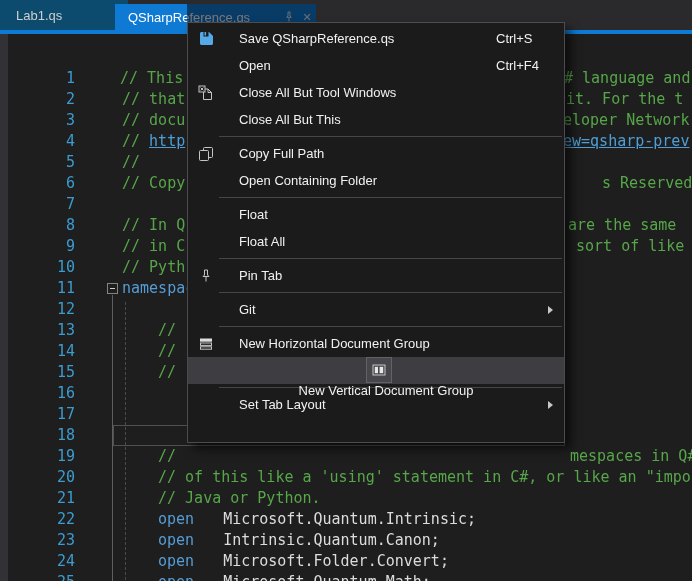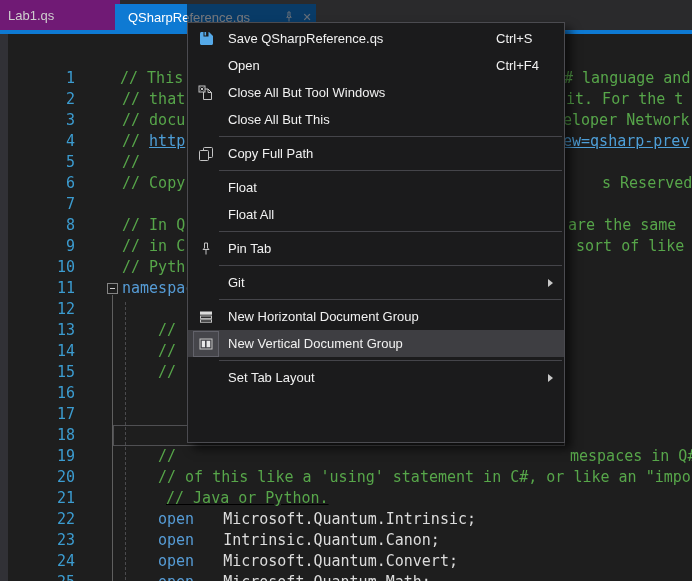--- a/index.html
+++ b/index.html
@@ -3,21 +3,21 @@
 <meta charset="utf-8">
 <style>
   html,body{margin:0;padding:0;}
   body{width:692px;height:581px;position:relative;overflow:hidden;
        background:#1E1E1E;font-family:"Liberation Sans",sans-serif;}
 
   
   #tabbar{position:absolute;left:0;top:0;width:692px;height:30px;background:#2A2A2C;}
   #accent-bar{position:absolute;left:0;top:30px;width:692px;height:4px;background:#0E7AD3;}
   .tab{position:absolute;top:0;height:30px;display:flex;align-items:center;}
-  #tab-inactive{left:0;width:112px;padding-left:8px;color:#CFCFCF;font-size:13px;background:#701a75;}
+  #tab-inactive{left:0;width:112px;padding-left:16px;color:#CFCFCF;font-size:13px;background:#0c4a6e;}
   #tab-active{left:115px;width:201px;top:4px;height:26px;background:#0E7AD3;color:#FFFFFF;
               font-size:13px;padding-left:13px;box-sizing:border-box;white-space:nowrap;overflow:hidden;}
   .tab-ico{position:absolute;top:7px;width:12px;height:12px;opacity:.95;}
   #tab-pin{left:168px;}
   #tab-close{left:186px;font-size:11px;color:#E8F2FB;line-height:12px;text-align:center;}
   #tab-veil{position:absolute;left:187px;top:4px;width:129px;height:18px;background:rgba(5,8,14,0.55);}
 
   
   #editor{position:absolute;left:0;top:34px;width:692px;height:547px;}
   #glyph-margin{position:absolute;left:0;top:34px;width:8px;height:547px;background:#313136;}
@@ -36,25 +36,25 @@
   #outline-line{position:absolute;left:112px;top:261px;width:1px;height:320px;background:#5F5F5F;}
   #indent-guide{position:absolute;left:125px;top:268px;height:308px;width:0;border-left:1px dashed #4A4A4D;}
   #current-line-box{position:absolute;left:113px;top:391px;width:452px;height:21px;
                     border:1px solid #505053;box-sizing:border-box;}
 
   
   #context-menu{position:absolute;left:187px;top:22px;width:378px;height:421px;background:#1B1B1C;
                 border:1px solid #4B4B50;box-sizing:border-box;z-index:20;padding-top:2px;
                 box-shadow:6px 6px 9px rgba(0,0,0,0.6);}
   .menu-row{position:relative;height:27px;display:flex;align-items:center;color:#F1F1F1;font-size:13px;}
-  .menu-row.hl{background:#3E3E42;}
+  .menu-row.hl{background:#3E3E42;flex-direction:column;}
   .micon{width:26px;height:26px;margin-left:5px;display:flex;align-items:center;justify-content:center;
          box-sizing:border-box;flex:0 0 26px;}
   .menu-row.hl .micon{background:#46464B;border:1px solid #62626A;}
-  .mlabel{margin-left:9px;white-space:nowrap;text-align:right;}
+  .mlabel{margin-left:20px;white-space:nowrap;text-align:right;}
   .mshort{position:absolute;left:308px;}
   .marrow{position:absolute;right:11px;width:0;height:0;border-left:5px solid #C8C8C8;
           border-top:4px solid transparent;border-bottom:4px solid transparent;}
   .msep{height:0;border-top:1px solid #45454A;margin:3px 2px 3px 31px;}
 </style>
 </head>
 <body>
 
 <div id="glyph-margin"></div>
 <div id="editor">
@@ -137,33 +137,33 @@
         <span class="ln">19</span>
         <span class="code-text" style="left: 158px;"><span class="tok-c">//</span></span>
         <span class="code-text" style="left: 570px;"><span class="tok-c">mespaces in Q#</span></span>
       </div>
       <div class="code-row" style="top: 433px;">
         <span class="ln">20</span>
         <span class="code-text" style="left: 158px;"><span class="tok-c">// of this like a 'using' statement in C#, or like an "import</span></span>
       </div>
       <div class="code-row" style="top: 454px;">
         <span class="ln">21</span>
-        <span class="code-text" style="left: 166px; text-decoration: underline;"><span class="tok-c">// Java or Python.</span></span>
+        <span class="code-text" style="left: 158px;"><span class="tok-c">// Java or Python.</span></span>
       </div>
       <div class="code-row" style="top: 475px;">
         <span class="ln">22</span>
         <span class="code-text" style="left: 158px;"><span class="tok-k">open </span><span class="tok-p">Microsoft.Quantum.Intrinsic;</span></span>
       </div>
       <div class="code-row" style="top: 496px;">
         <span class="ln">23</span>
         <span class="code-text" style="left: 158px;"><span class="tok-k">open </span><span class="tok-p">Intrinsic.Quantum.Canon;</span></span>
       </div>
       <div class="code-row" style="top: 517px;">
         <span class="ln">24</span>
-        <span class="code-text" style="left: 158px;"><span class="tok-k">open </span><span class="tok-p">Microsoft.Quantum.Convert;</span></span>
+        <span class="code-text" style="left: 158px;"><span class="tok-k">open </span><span class="tok-p">Microsoft.Folder.Convert;</span></span>
       </div>
       <div class="code-row" style="top: 538px;">
         <span class="ln">25</span>
         <span class="code-text" style="left: 158px;"><span class="tok-k">open </span><span class="tok-p">Microsoft.Quantum.Math;</span></span>
       </div>
     </div>
   <div id="outline-line"></div>
   <div id="indent-guide"></div>
   <div id="fold-box"></div>
   <div id="current-line-box"></div>
@@ -219,20 +219,24 @@
     <div class="msep"></div>
     <div class="menu-row">
       <span class="micon">
         <svg width="16" height="16" viewBox="0 0 16 16">
           <rect x="5.5" y="1.5" width="9" height="10" rx="1" fill="none" stroke="#C5C5C5"></rect>
           <rect x="1.5" y="4.5" width="9" height="10" rx="1" fill="#1B1B1C" stroke="#C5C5C5"></rect>
         </svg>
       </span>
       <span class="mlabel">Copy Full Path</span>
     </div>
+    <div class="menu-row">
+      <span class="micon"></span>
+      <span class="mlabel">Open Containing Folder</span>
+    </div>
     <div class="msep"></div>
     <div class="menu-row">
       <span class="micon"></span>
       <span class="mlabel">Float</span>
     </div>
     <div class="menu-row">
       <span class="micon"></span>
       <span class="mlabel">Float All</span>
     </div>
     <div class="msep"></div>

